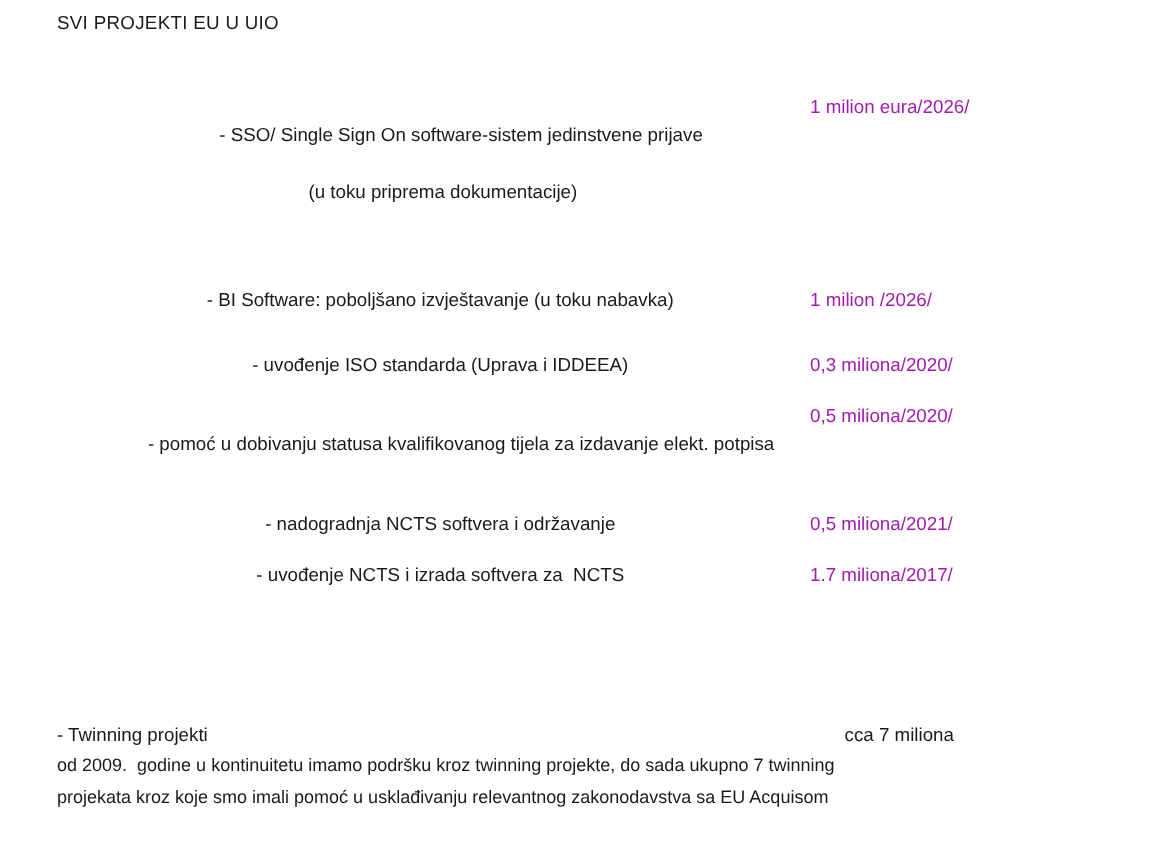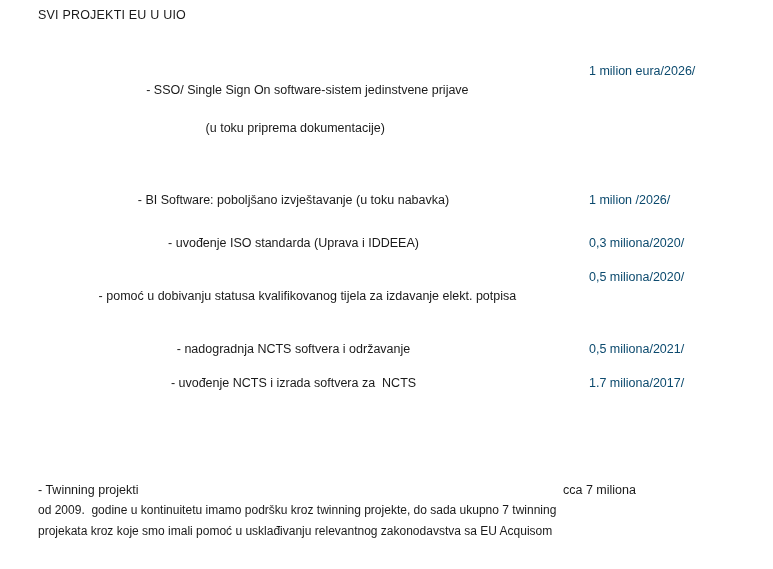--- a/index.html
+++ b/index.html
@@ -49,25 +49,25 @@
     white-space: pre;
     padding-right: 230px;
     text-align: center;
   }
   .row .label .cont {
     display: block;
     white-space: pre;
   }
   .row .amount {
     position: absolute;
-    left: 551px;
+    left: 502px;
     top: 0;
     font-size: 12.5px;
     line-height: 19px;
-    color: #0c4a6e;
+    color: #a21caf;
     white-space: pre;
   }
   .spacer-1 { height: 9px; }
   .spacer-2 { height: 9px; }
   .spacer-3 { height: 9px; }
   .spacer-4 { height: 9px; }
   .spacer-5 { height: 9px; }
   .spacer-6 { height: 9px; }
 
   .footer {

